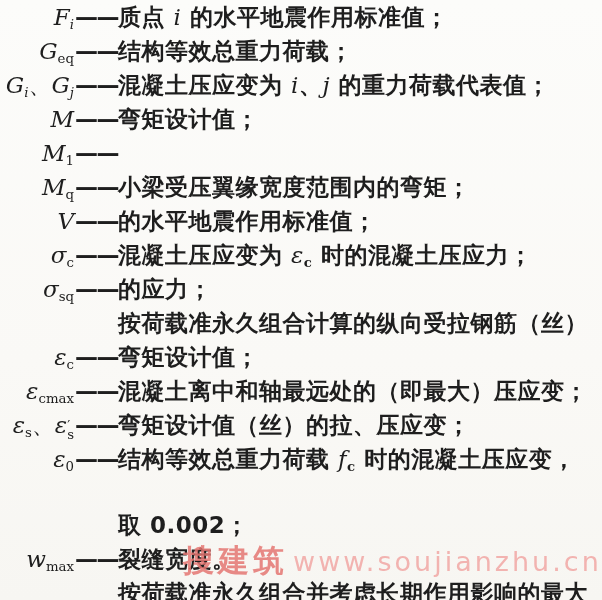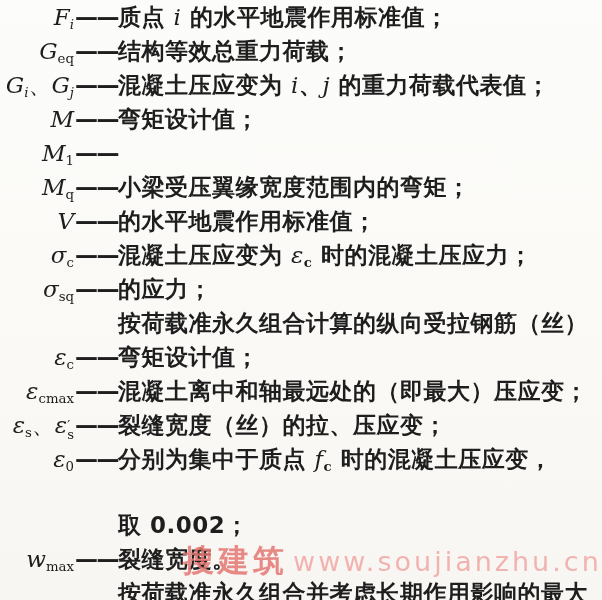--- a/index.html
+++ b/index.html
@@ -150,27 +150,27 @@
       </div>
       <div class="row">
         <div class="term"><span class="it">ε</span><sub>cmax</sub><span class="dash">——</span></div>
         <div class="def">
           <div class="def-line"><span>混凝土离中和轴最远处的（即最大）压应变；</span></div>
         </div>
       </div>
       <div class="row">
         <div class="term"><span class="it">ε</span><sub>s</sub><span>、</span><span class="it">ε</span><span class="stack"><span>′</span><span>s</span></span><span class="dash">——</span></div>
         <div class="def">
-          <div class="def-line"><span>裂缝宽度（丝）的拉、压应变；</span></div>
+          <div class="def-line"><span>弯矩设计值（丝）的拉、压应变；</span></div>
         </div>
       </div>
       <div class="row">
         <div class="term"><span class="it">ε</span><sub>0</sub><span class="dash">——</span></div>
         <div class="def">
-          <div class="def-line"><span>分别为集中于质点 </span><span class="it">f</span><sub>c</sub><span> 时的混凝土压应变，</span></div>
+          <div class="def-line"><span>结构等效总重力荷载 </span><span class="it">f</span><sub>c</sub><span> 时的混凝土压应变，</span></div>
           <div class="def-line gap"><span>取 0.002；</span></div>
         </div>
       </div>
       <div class="row">
         <div class="term"><span class="it">w</span><sub>max</sub><span class="dash">——</span></div>
         <div class="def">
           <div class="def-line"><span>裂缝宽度。</span></div>
           <div class="def-line"><span>按荷载准永久组合并考虑长期作用影响的最大</span></div>
         </div>
       </div>

